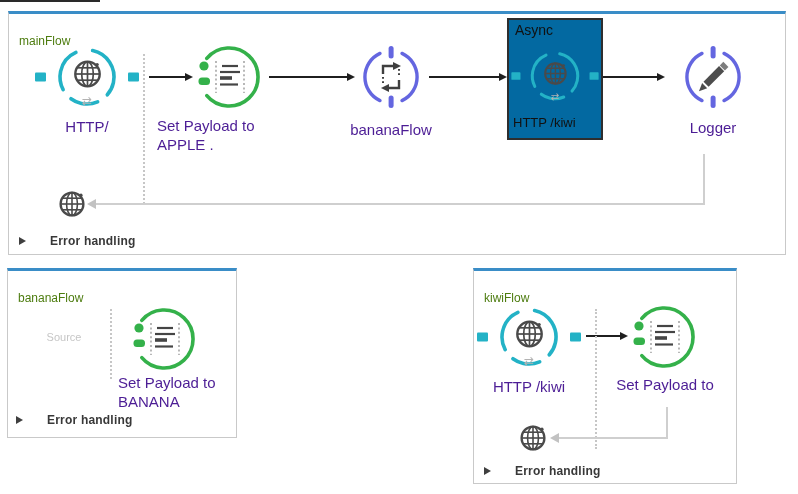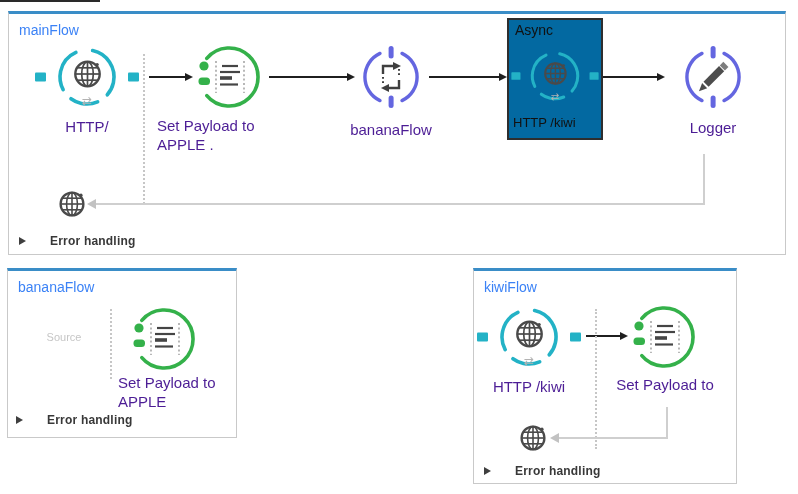--- a/index.html
+++ b/index.html
@@ -4,21 +4,21 @@
 <style>
   :root{
     --panel-top:#3a8dc7; --panel-border:#c9c9c9; --http-teal:#23b2c6;
     --payload-green:#34b14a; --ref-purple:#6466e0; --icon-gray:#4a4a4a;
     --arrow-black:#1f1f1f; --return-gray:#cfcfcf; --muted:#c6c6c6; --scope-border:#2e2e2e;
   }
   *{margin:0;padding:0;box-sizing:content-box}
   html,body{width:798px;height:494px;background:#ffffff;overflow:hidden}
   body{font-family:"Liberation Sans",sans-serif;position:relative;color:#1c1c1c}
   .panel{position:absolute;background:#fff;border:1px solid var(--panel-border);border-top:3px solid var(--panel-top)}
-  .ptitle{position:absolute;left:10px;top:8px;font-size:14px;color:#3b82f6}
+  .ptitle{position:absolute;left:10px;top:20px;font-size:12px;color:#4d7c0f}
   .comp{position:absolute}
   .clabel{position:absolute;font-size:15px;color:#4c1d95;line-height:19px}
   .center{text-align:center}
   .arrow{position:absolute;height:2px;background:var(--arrow-black)}
   .arrow::after{content:'';position:absolute;right:-8px;top:-3.5px;width:0;height:0;
     border-left:8px solid var(--arrow-black);border-top:4.5px solid transparent;border-bottom:4.5px solid transparent}
   .sep{position:absolute;width:0;border-left:2px dotted var(--muted)}
   .gline{position:absolute;background:var(--return-gray)}
   .garrow{position:absolute;width:0;height:0;border-right:9px solid #c2c2c2;
     border-top:5px solid transparent;border-bottom:5px solid transparent}
@@ -179,21 +179,21 @@
 
   <div class="sep" style="left:102px;top:38px;height:70px"></div>
 
   <div class="comp" style="left:120px;top:32px;width:72px;height:72px">
     <svg width="72" height="72" viewBox="0 0 72 72">
         <use href="#sym-payload"></use>
       </svg>
   </div>
   <div class="clabel" style="left:110px;top:102px;width:130px">
     <span style="display:block">Set Payload to</span>
-    <span style="display:block">APPLE</span>
+    <span style="display:block">BANANA</span>
   </div>
 
   <div class="eh" style="left:8px;top:142px">
     <span class="tri"></span>
     <span class="txt">Error handling</span>
   </div>
 </div>
 
 <div class="panel" style="left:473px;top:268px;width:262px;height:212px">
   <div class="ptitle">kiwiFlow</div>

